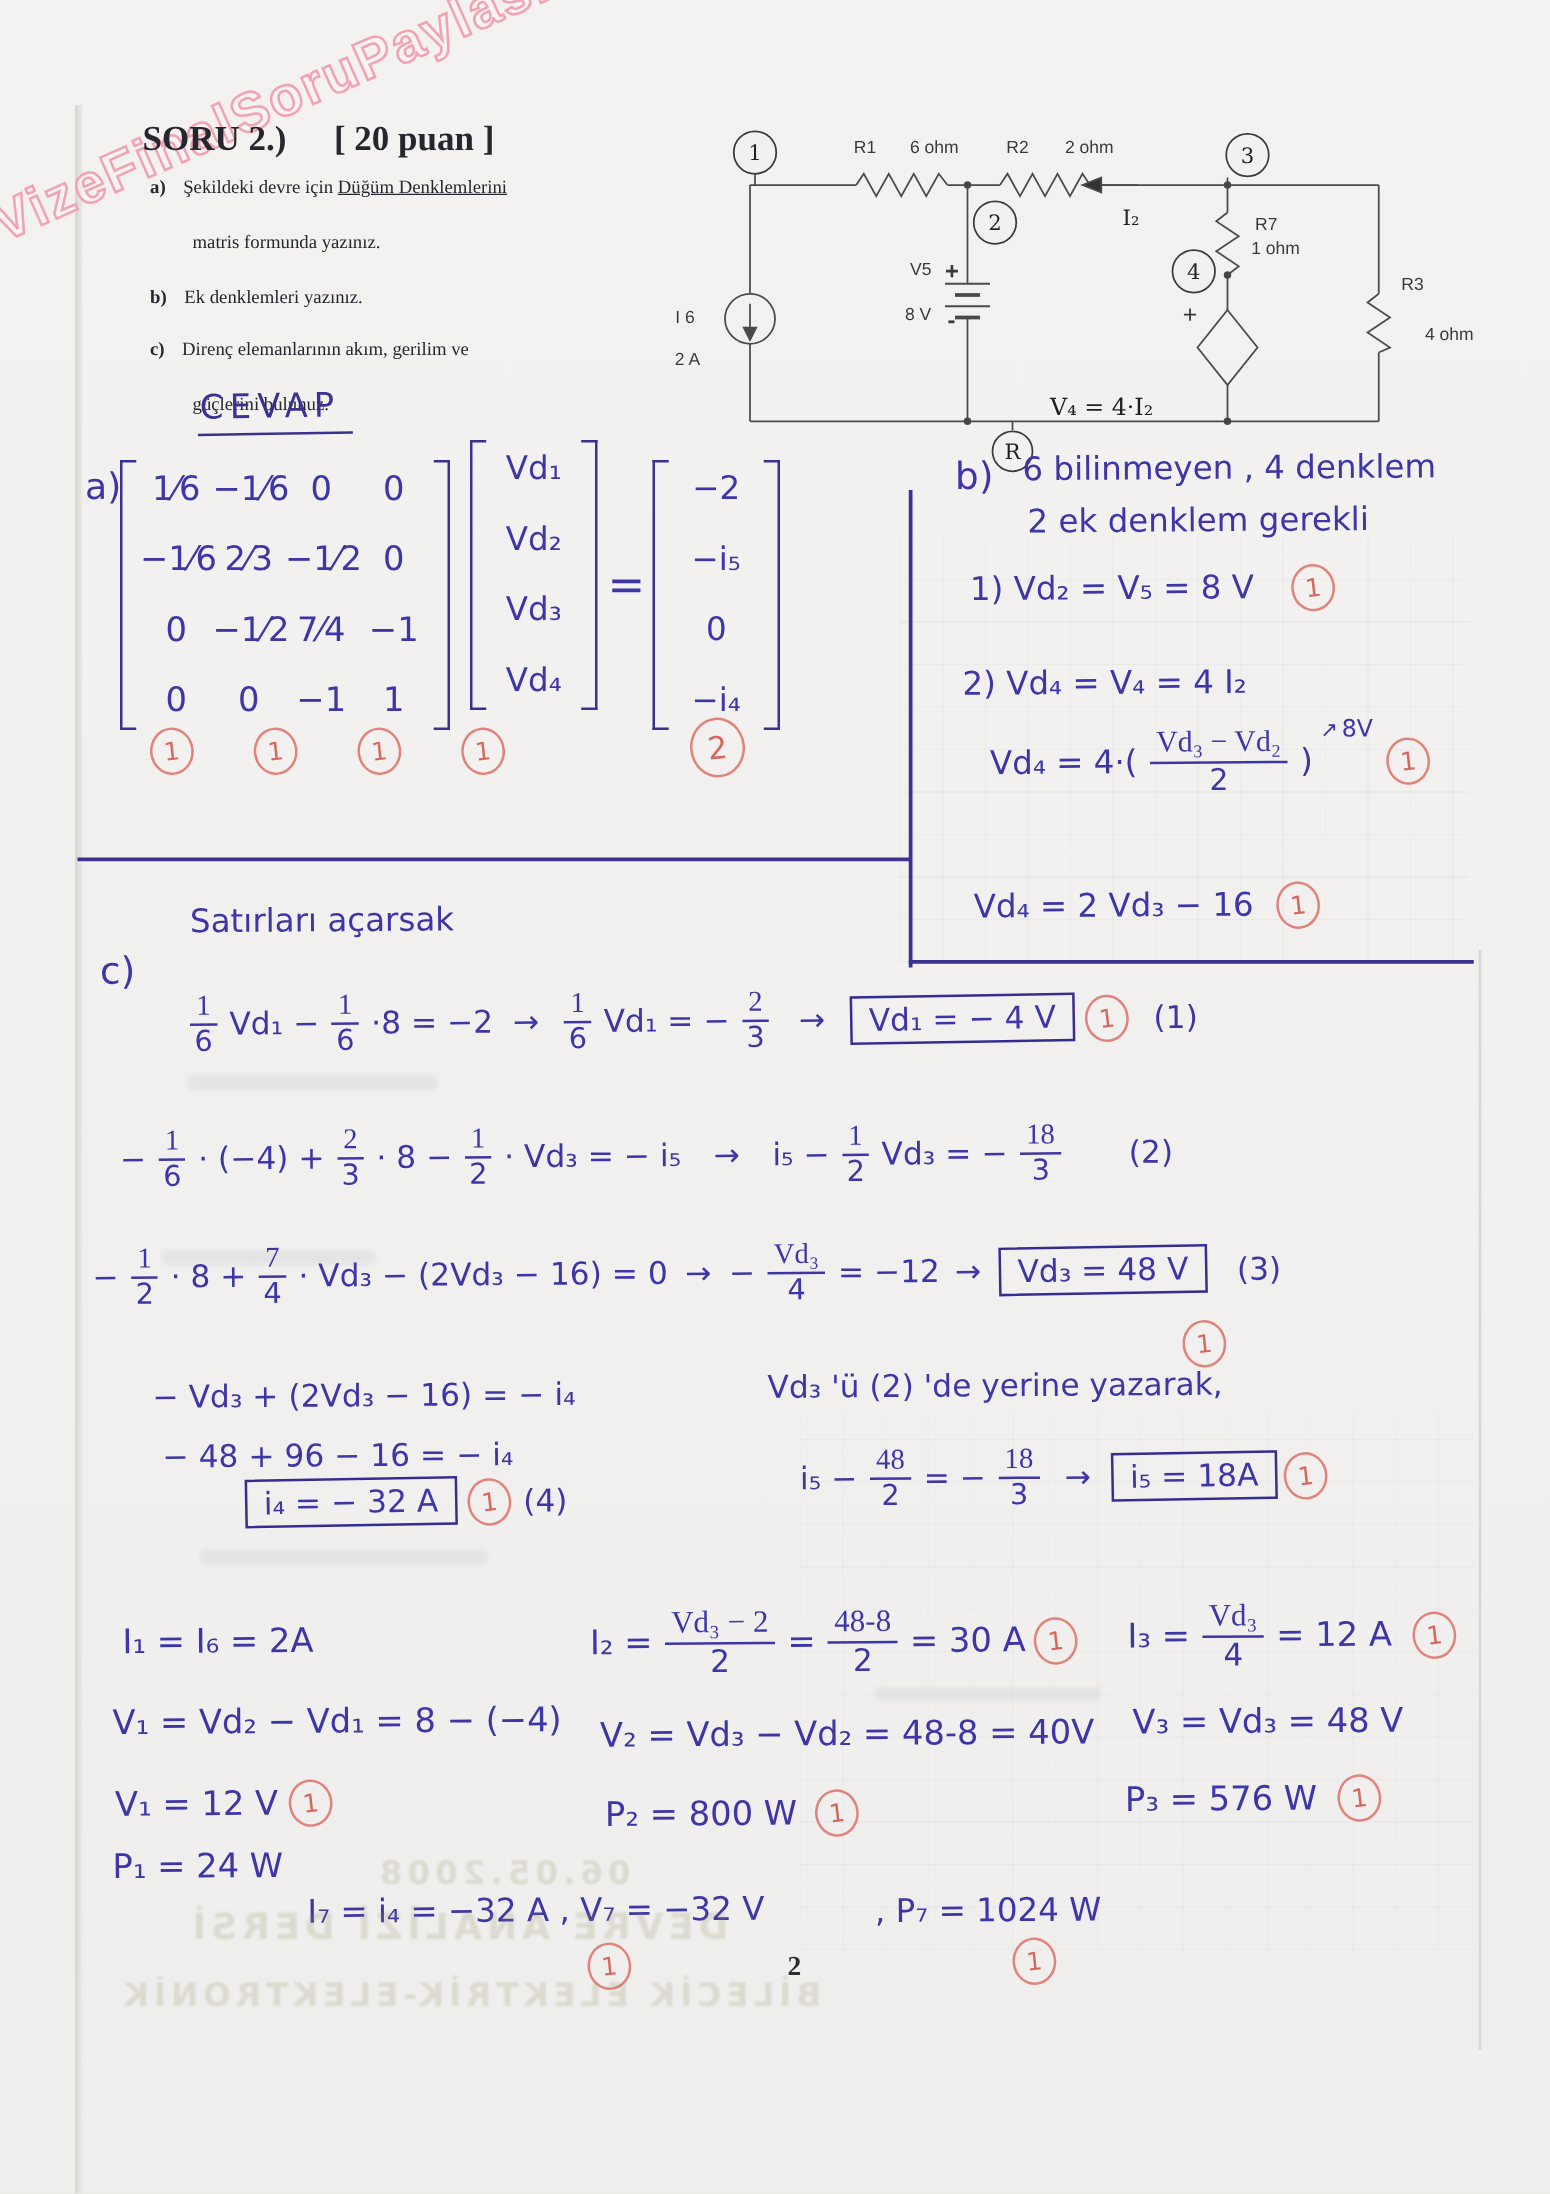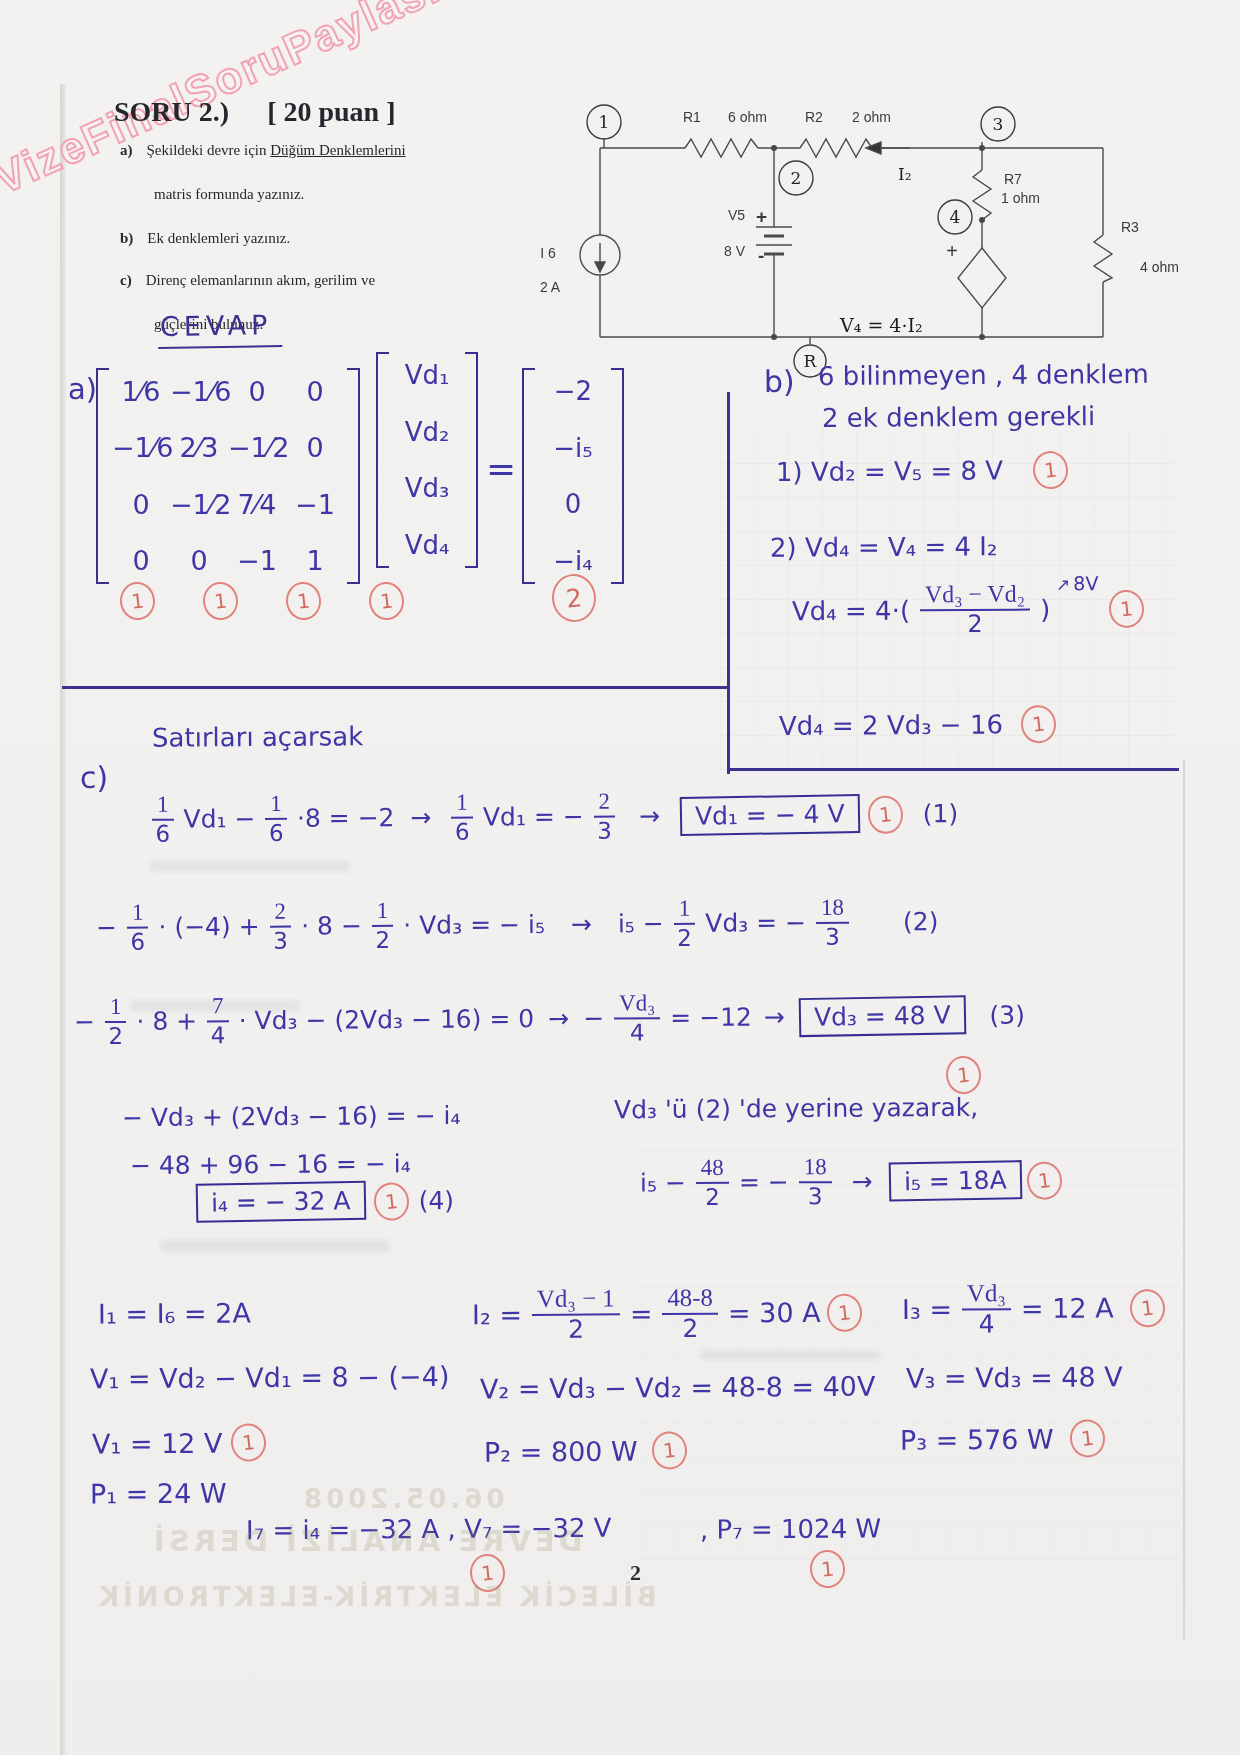--- a/index.html
+++ b/index.html
@@ -232,21 +232,21 @@
   <div class="hl" style="left:118px;top:1102px"><span class="ht">− Vd₃ + (2Vd₃ − 16) = − i₄</span></div>
   <div class="hl" style="left:126px;top:1150px"><span class="ht">− 48 + 96 − 16 = − i₄</span></div>
   <div class="hl" style="left:196px;top:1182px"><span class="bx">i₄ = − 32 A</span><span class="mk" style="margin-left: 8px;">1</span><span class="ht" style="margin-left: 6px;">(4)</span></div>
   <div class="hl" style="left:610px;top:1094px"><span class="ht">Vd₃ 'ü (2) 'de yerine yazarak,</span></div>
   <div class="hl" style="left:636px;top:1155px"><span class="ht">i₅ −</span><span class="fr"><span class="n">48</span><span class="d">2</span></span><span class="ht">= −</span><span class="fr"><span class="n">18</span><span class="d">3</span></span><span class="ht" style="margin-left: 14px;">→</span><span class="bx" style="margin-left: 12px;">i₅ = 18A</span><span class="mk" style="margin-left: 6px;">1</span></div>
 
   <div class="hl" style="left:94px;top:1298px;font-size:27px"><span class="ht">I₁ = I₆ = 2A</span></div>
   <div class="hl" style="left:86px;top:1362px;font-size:27px"><span class="ht">V₁ = Vd₂ − Vd₁ = 8 − (−4)</span></div>
   <div class="hl" style="left:88px;top:1424px;font-size:27px"><span class="ht">V₁ = 12 V</span><span class="mk" style="margin-left: 4px;">1</span></div>
   <div class="hl" style="left:86px;top:1478px;font-size:27px"><span class="ht">P₁ = 24 W</span></div>
-  <div class="hl" style="left:468px;top:1285px;font-size:27px"><span class="ht">I₂ =</span><span class="fr"><span class="n">Vd₃ − 1</span><span class="d">2</span></span><span class="ht">=</span><span class="fr"><span class="n">48-8</span><span class="d">2</span></span><span class="ht">= 30 A</span><span class="mk" style="margin-left: 2px;">1</span></div>
+  <div class="hl" style="left:468px;top:1285px;font-size:27px"><span class="ht">I₂ =</span><span class="fr"><span class="n">Vd₃ − 2</span><span class="d">2</span></span><span class="ht">=</span><span class="fr"><span class="n">48-8</span><span class="d">2</span></span><span class="ht">= 30 A</span><span class="mk" style="margin-left: 2px;">1</span></div>
   <div class="hl" style="left:476px;top:1372px;font-size:27px"><span class="ht">V₂ = Vd₃ − Vd₂ = 48-8 = 40V</span></div>
   <div class="hl" style="left:480px;top:1432px;font-size:27px"><span class="ht">P₂ = 800 W</span><span class="mk" style="margin-left: 10px;">1</span></div>
   <div class="hl" style="left:898px;top:1280px;font-size:27px"><span class="ht">I₃ =</span><span class="fr"><span class="n">Vd₃</span><span class="d">4</span></span><span class="ht">= 12 A</span><span class="mk" style="margin-left: 12px;">1</span></div>
   <div class="hl" style="left:902px;top:1362px;font-size:27px"><span class="ht">V₃ = Vd₃ = 48 V</span></div>
   <div class="hl" style="left:896px;top:1420px;font-size:27px"><span class="ht">P₃ = 576 W</span><span class="mk" style="margin-left: 12px;">1</span></div>
   <div class="hl" style="left:242px;top:1514px;font-size:26px"><span class="ht">I₇ = i₄ = −32 A , V₇ = −32 V</span></div>
   <div class="hl" style="left:696px;top:1514px;font-size:26px"><span class="ht">, P₇ = 1024 W</span></div>
   <span class="mk abs" style="left:466px;top:1554px">1</span>
   <span class="mk abs" style="left:806px;top:1550px">1</span>
 

